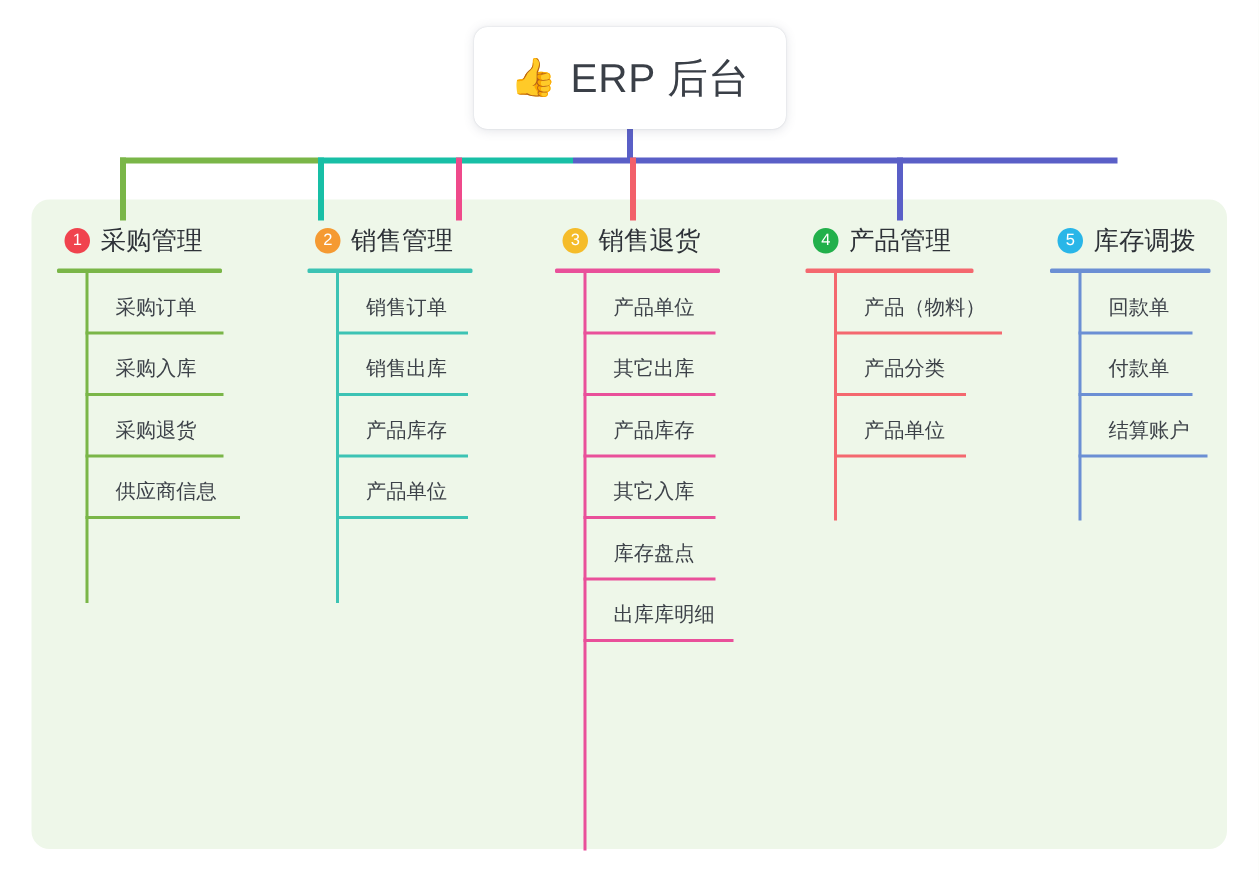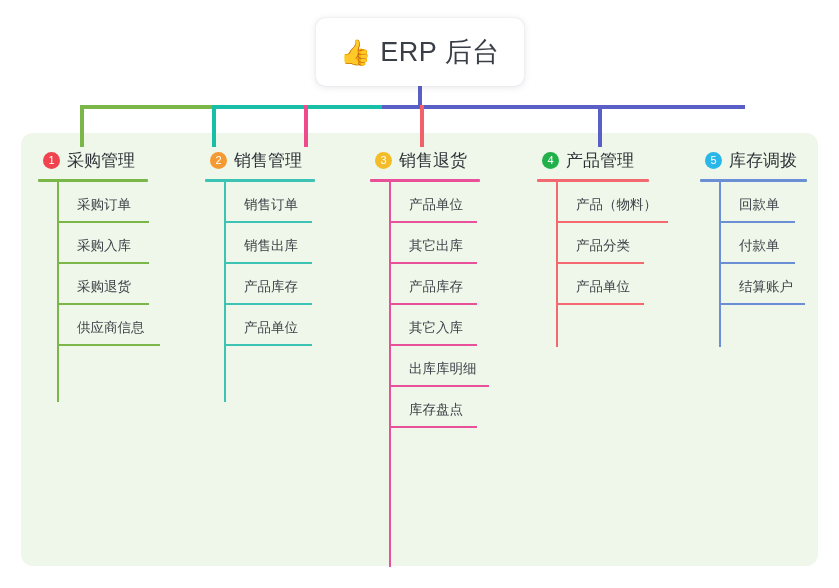--- a/index.html
+++ b/index.html
@@ -237,27 +237,27 @@
           </div>
           <div class="item">
             <div class="item-label">产品库存</div>
             <div class="item-rule" style="width: 88px; background: rgb(233, 80, 154);"></div>
           </div>
           <div class="item">
             <div class="item-label">其它入库</div>
             <div class="item-rule" style="width: 88px; background: rgb(233, 80, 154);"></div>
           </div>
           <div class="item">
+            <div class="item-label">库存盘点</div>
+            <div class="item-rule" style="width: 88px; background: rgb(233, 80, 154);"></div>
+          </div>
+          <div class="item">
             <div class="item-label">出库库明细</div>
             <div class="item-rule" style="width: 100px; background: rgb(233, 80, 154);"></div>
           </div>
-          <div class="item">
-            <div class="item-label">库存盘点</div>
-            <div class="item-rule" style="width: 88px; background: rgb(233, 80, 154);"></div>
-          </div>
         </div>
       </div>
       <div class="column" style="left: 537px; top: 147px; width: 160px;">
         <div class="col-header">
           <span class="badge" style="background: rgb(34, 176, 75);">4</span>
           <span class="col-title">产品管理</span>
         </div>
         <div class="col-rule" style="width: 112px; background: rgb(244, 104, 111);"></div>
         <div class="col-body">
           <div class="spine" style="background: rgb(244, 104, 111); height: 165px;"></div>

